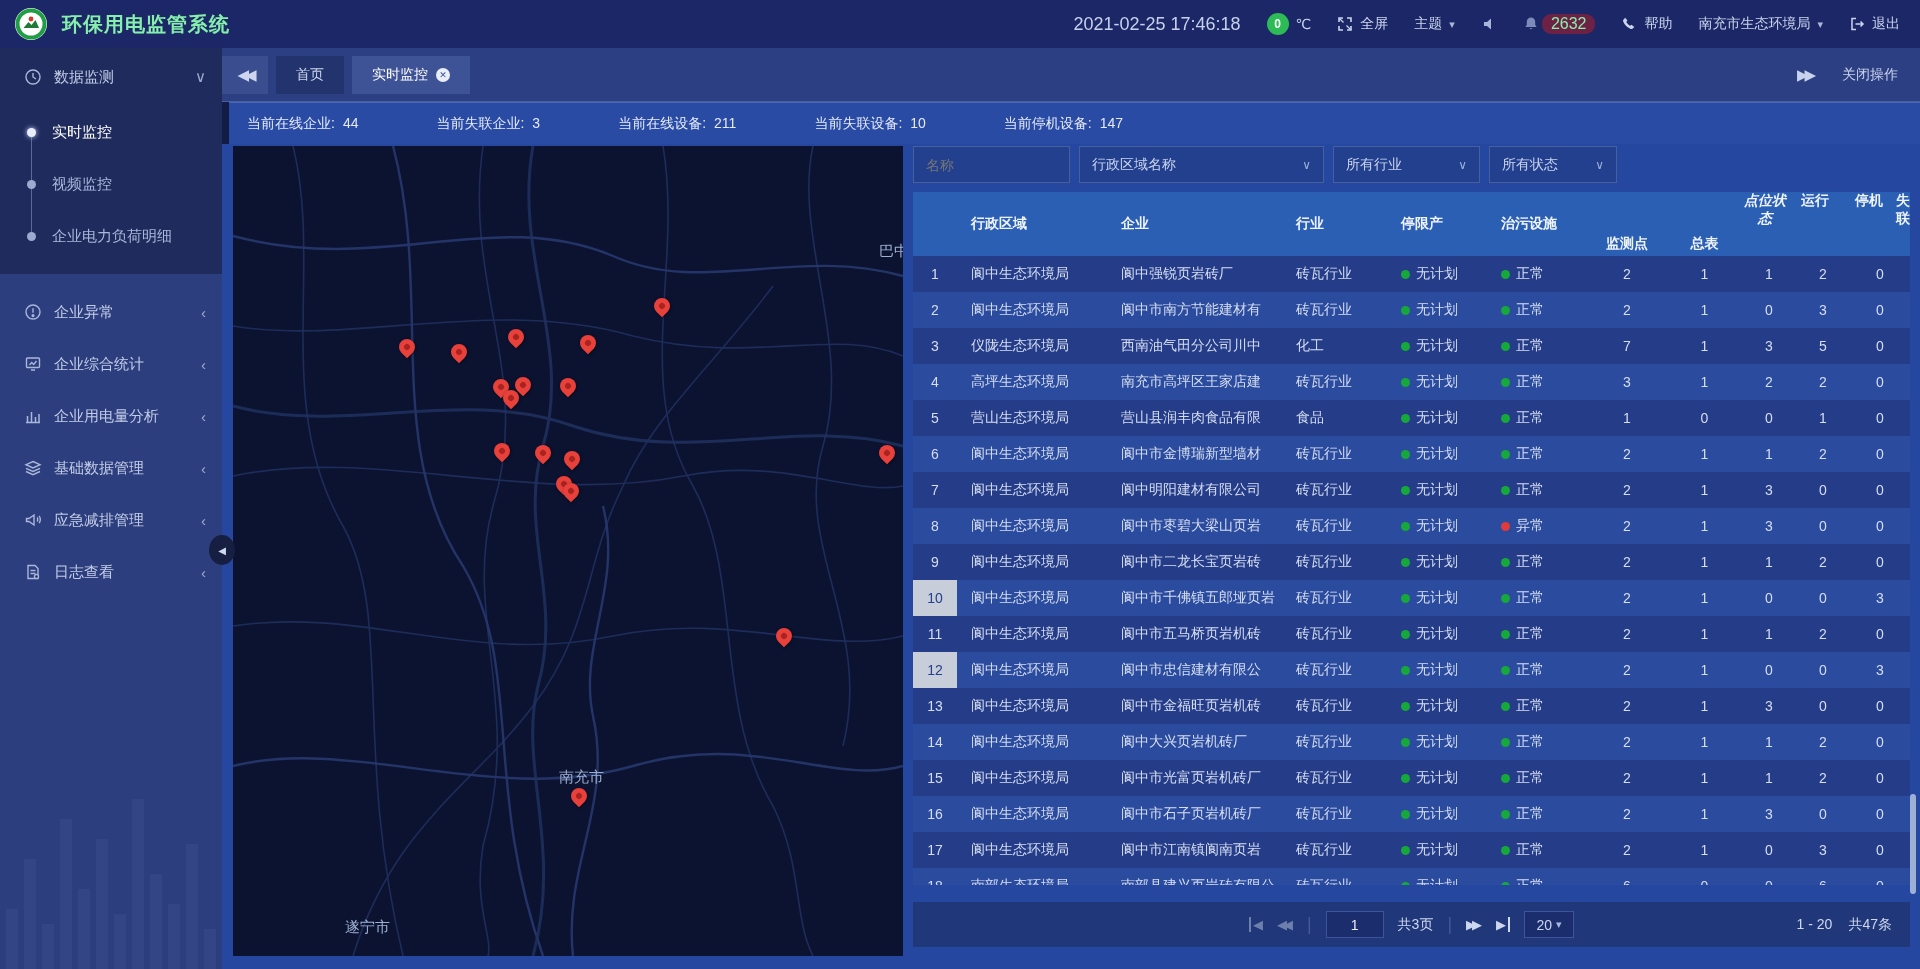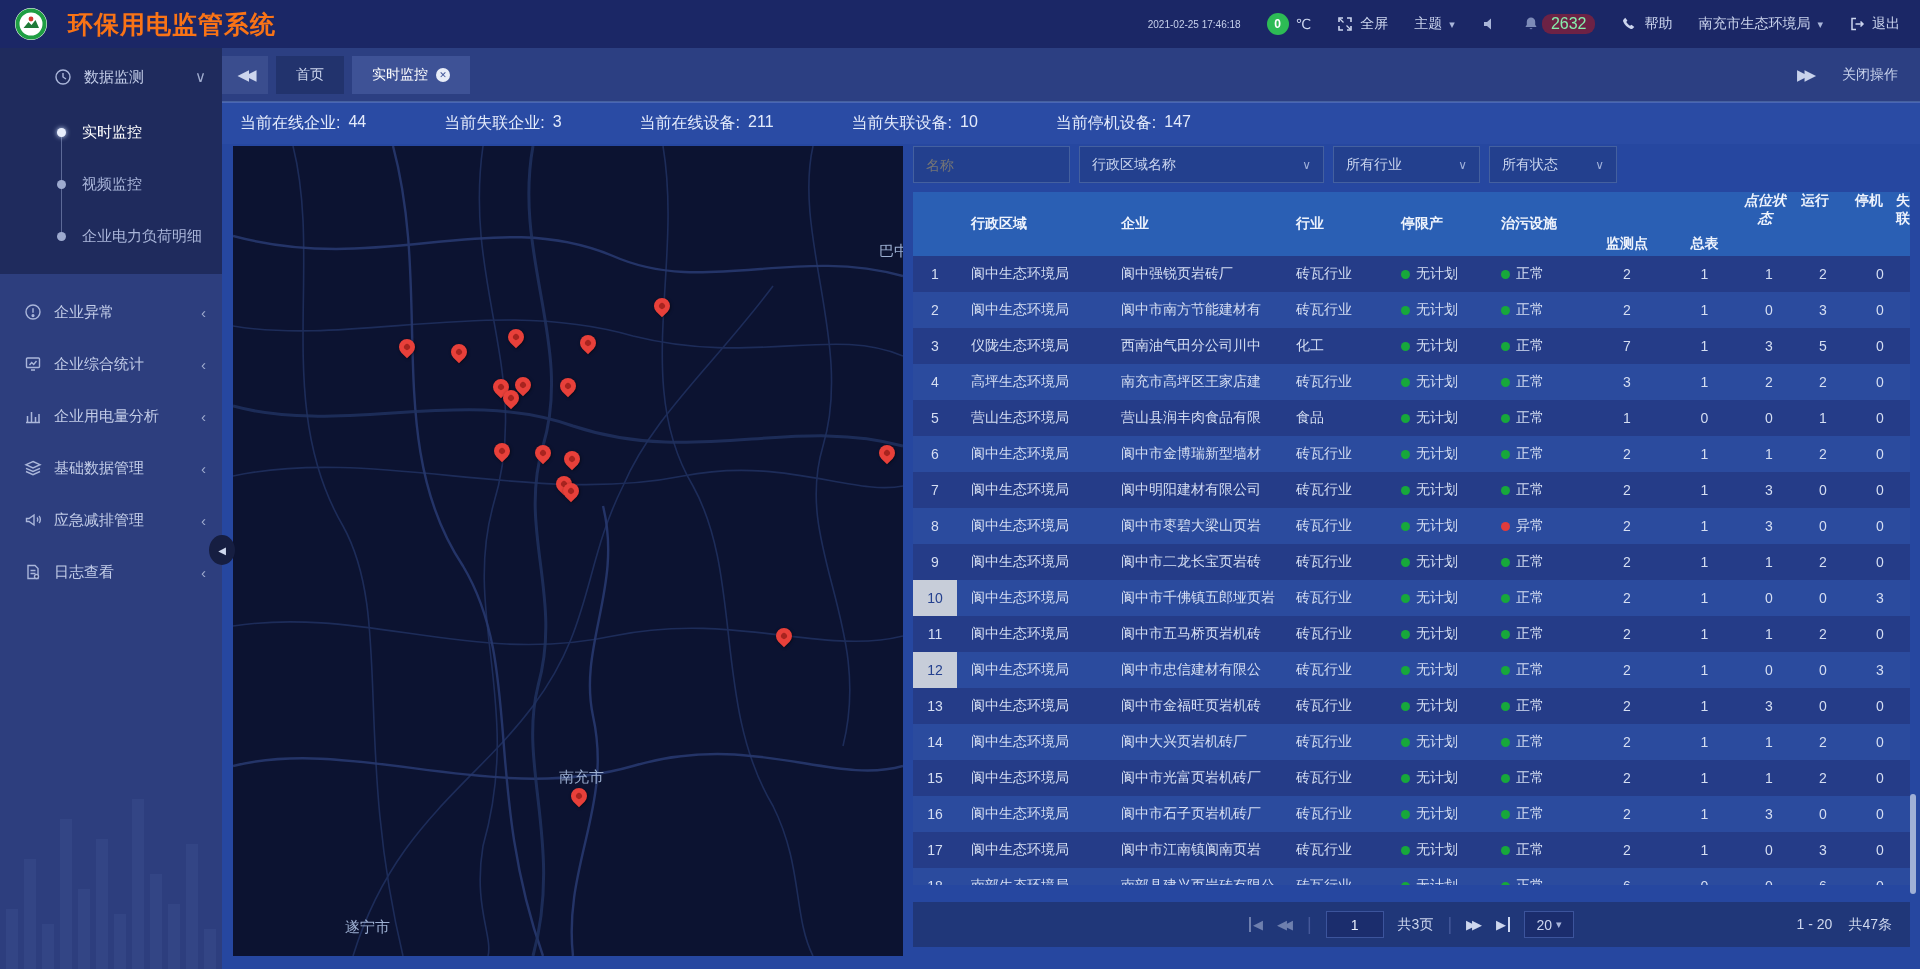--- a/index.html
+++ b/index.html
@@ -4,38 +4,38 @@
 <style>
   * { margin:0; padding:0; box-sizing:border-box; }
   html,body { width:1920px; height:969px; overflow:hidden; background:#121c44;
     font-family:"Liberation Sans","DejaVu Sans",sans-serif; }
   body { display:flex; flex-direction:column; color:#d5def2; }
 
   
   .top-header { height:48px; flex:0 0 48px; background:#1b2766; display:flex; align-items:center;
     padding:0 20px 0 14px; }
   .logo { width:34px; height:34px; flex:0 0 34px; }
-  .app-title { color:#f97316; font-size:25px; font-weight:bold; margin-left:20px; letter-spacing:1px; }
+  .app-title { color:#86efac; font-size:20px; font-weight:bold; margin-left:14px; letter-spacing:1px; }
   .header-right { margin-left:auto; display:flex; align-items:center; gap:26px; }
   .hc { display:flex; align-items:center; gap:7px; color:#ccd5ee; font-size:14px; white-space:nowrap; }
-  .datetime { font-size:10px; color:#c7d1ec; }
+  .datetime { font-size:18px; color:#c7d1ec; }
   .temp-badge { width:22px; height:22px; border-radius:50%; background:#2dbb55; color:#fff;
     display:flex; align-items:center; justify-content:center; font-size:12px; font-weight:bold; }
   .temp-unit { font-size:14px; color:#ccd5ee; }
   .caret { font-size:11px; color:#aab6da; }
   .hicon { width:16px; height:16px; display:block; }
   .bell-badge { background:#6d2245; color:#86efac; font-size:16px; border-radius:9px;
     padding:1px 9px; margin-left:-4px; }
 
   
   .app-row { flex:1; display:flex; min-height:0; }
 
   
   .sidebar { width:222px; flex:0 0 222px; background:#2d3e7e; position:relative; overflow:hidden; }
-  .side-expanded { background:#1f2b5d; padding-bottom:12px;padding-left:30px; }
+  .side-expanded { background:#1f2b5d; padding-bottom:12px; }
   .side-group { height:52px; display:flex; align-items:center; padding:0 16px 0 24px; cursor:pointer; }
   .side-group .sicon { width:18px; height:18px; flex:0 0 18px; margin-right:12px; }
   .side-group .slabel { font-size:15px; color:#c3cde8; flex:1; }
   .side-group .schev { font-size:15px; color:#9fabce; }
   .side-group-header { height:58px; }
   .submenu { position:relative; }
   .submenu::before { content:""; position:absolute; left:31px; top:24px; bottom:28px; width:1px;
     background:#8e9cc6; opacity:.55; }
   .subitem { height:52px; display:flex; align-items:center; padding-left:52px; position:relative;
     font-size:15px; color:#aab6da; cursor:pointer; }
@@ -58,21 +58,21 @@
   .tab { height:38px; display:flex; align-items:center; padding:0 20px; margin-left:8px;
     font-size:14px; color:#cdd6ee; cursor:pointer; }
   .tab.home { background:#22336d; }
   .tab.active { background:#3e5296; color:#fff; gap:8px; }
   .tab-close { width:14px; height:14px; border-radius:50%; background:#e8edf8; color:#3e5296;
     font-size:9px; line-height:14px; text-align:center; font-weight:bold; cursor:pointer; }
   .tabbar-right { margin-left:auto; display:flex; align-items:center; gap:26px; color:#c8d2ec; font-size:14px; }
   .arrows { letter-spacing:-4px; font-size:15px; padding-right:4px; cursor:pointer; }
 
   .statsbar { height:42px; flex:0 0 42px; background:#2a4ba4; border-top:1px solid #4a66b5;
-    display:flex; align-items:center; gap:78px; padding-left:18px; font-size:16px; color:#e3eafb; }
+    display:flex; align-items:center; gap:78px; padding-left:18px; font-size:14px; color:#e3eafb;margin-left:7px; }
   .stat { display:flex; gap:8px; white-space:nowrap; }
 
   
   .content { flex:1; background:#2647a0; display:flex; padding:2px 10px 13px 11px; gap:10px; min-height:0; }
 
   
   .map-panel { width:670px; flex:0 0 670px; background:#0c1331; position:relative; overflow:hidden; }
   .map-roads { position:absolute; inset:0; }
   .city-label { position:absolute; font-size:15px; color:#9db0d2; white-space:nowrap; }
   .pin { position:absolute; width:16px; height:16px; background:#e8403a;

